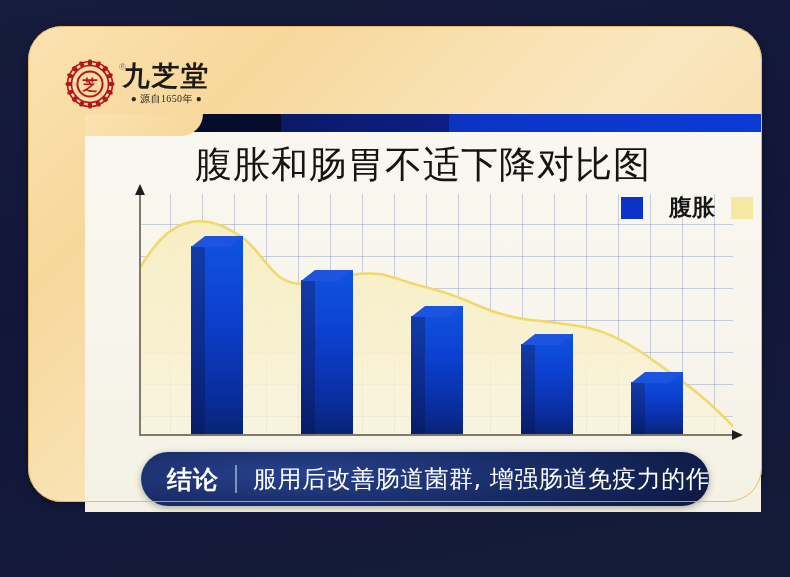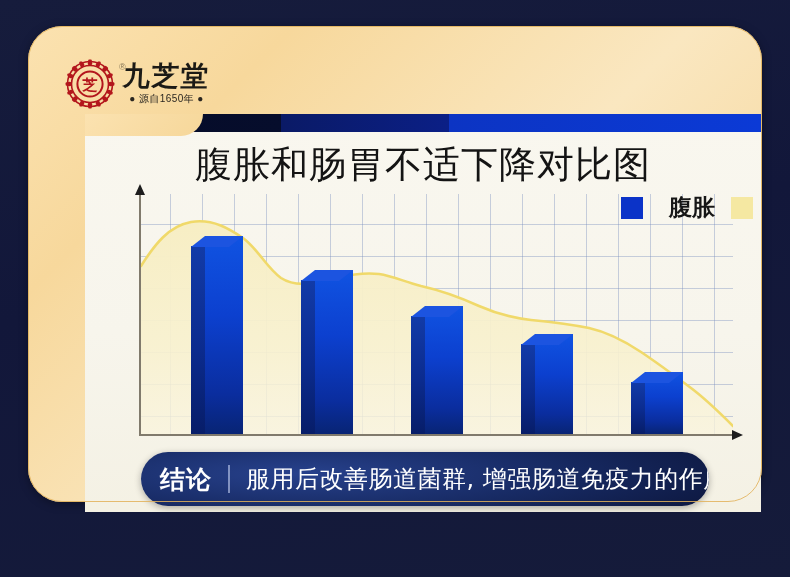--- a/index.html
+++ b/index.html
@@ -56,20 +56,21 @@
     color:#1b1a16;
     line-height:1.02;
     transform:skewX(-3deg);
   }
   #logo-sub {
     margin-top:3px;
     font-size:10px;
     color:#2a2620;
     letter-spacing:.4px;
     white-space:nowrap;
+    font-family:Liberation Serif, serif;
   }
   #logo-reg{
     position:absolute;
     left:55px; top:4px;
     font-size:9px;
     color:#8a7a5a;
   }
 
   
   #inner-panel {
@@ -202,21 +203,21 @@
     width:568px; height:54px;
     border-radius:27px;
     background:
       radial-gradient(120% 180% at 28% 40%, #27418c 0%, #172a63 38%, #0d1840 68%, #060c25 100%);
     display:flex; align-items:center;
     box-shadow:0 2px 7px rgba(0,0,0,.3);
     overflow:hidden;
   }
   #conclusion-label{
     flex:0 0 auto;
-    padding-left:19px; padding-right:16px;
+    padding-left:26px; padding-right:16px;
     font-size:25px; font-weight:bold; color:#ffffff;
     letter-spacing:1px;
     font-family:"DejaVu Sans","Liberation Sans",sans-serif;
   }
   #conclusion-divider{
     width:2px; height:28px;
     background:rgba(210,220,250,.55);
     flex:0 0 2px;
   }
   #conclusion-text{

